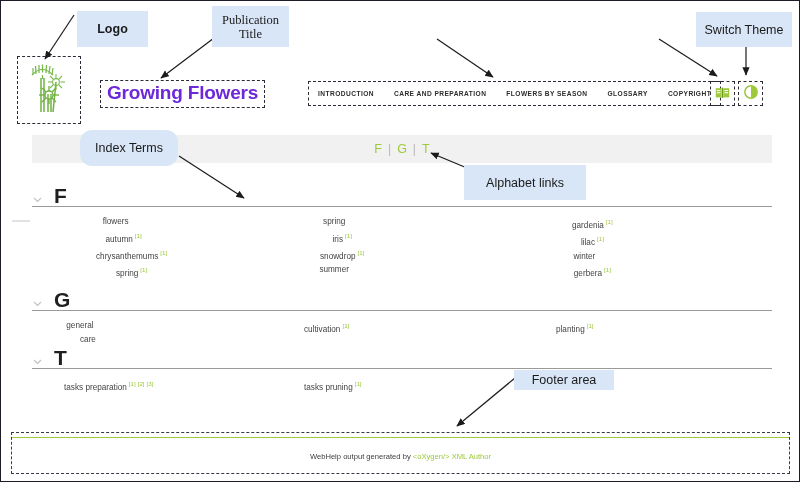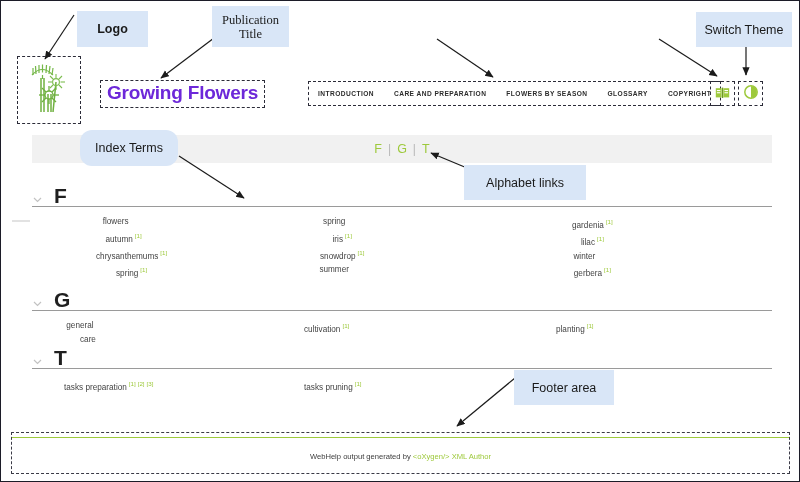--- a/index.html
+++ b/index.html
@@ -350,15 +350,15 @@
 Title</div>
 
 
 
   <div class="callout" style="left:695px;top:11px;width:96px;height:35px;">Switch Theme</div>
 
   <div class="callout" style="left:79px;top:129px;width:98px;height:36px;border-radius:12px;">Index Terms</div>
 
   <div class="callout" style="left:463px;top:164px;width:122px;height:35px;">Alphabet links</div>
 
-  <div class="callout" style="left:513px;top:369px;width:100px;height:35px;">Footer area</div>
+  <div class="callout" style="left:513px;top:369px;width:100px;height:20px;">Footer area</div>
 
 </div>
 
 </body></html>

